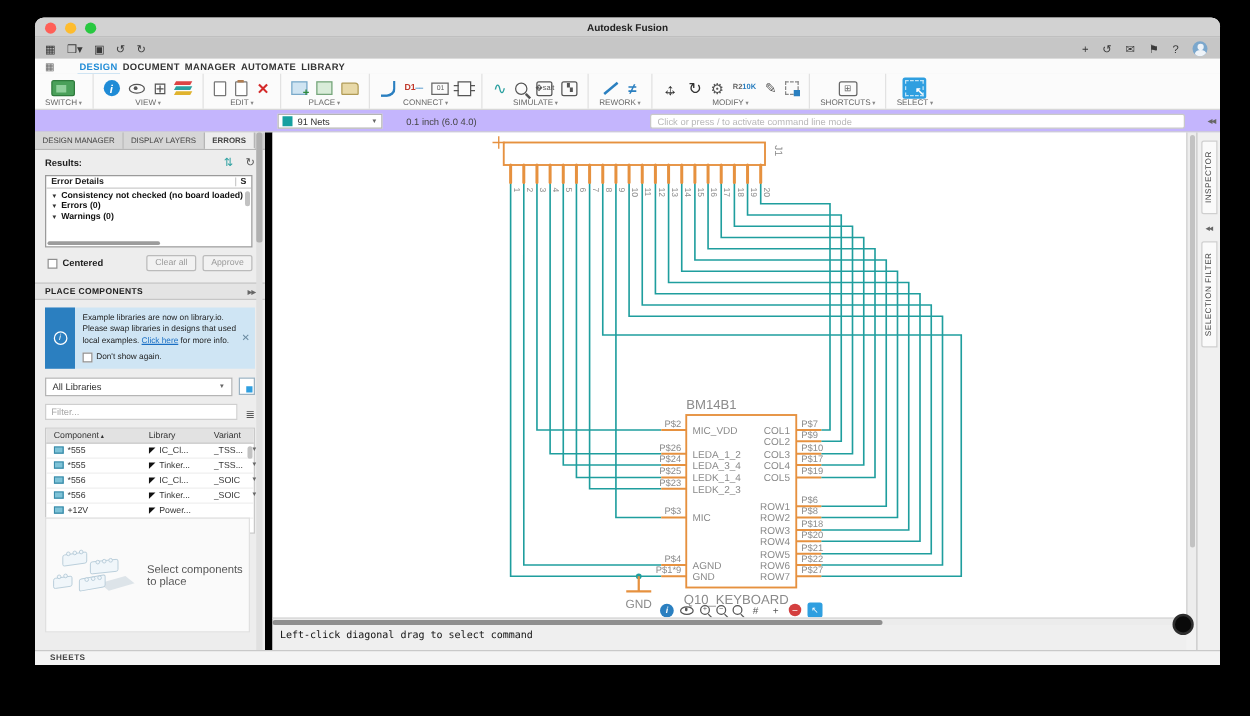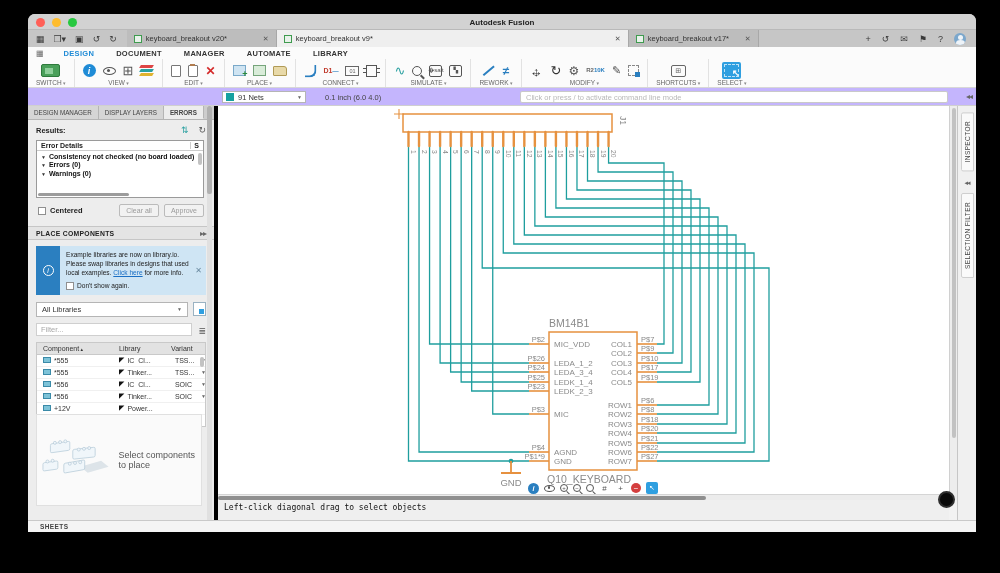--- a/index.html
+++ b/index.html
@@ -102,21 +102,21 @@
   .netswatch { width:8px; height:8px; background:#16a0a0; }
   .netsel .lbl { font-size:7.5px; color:#333; flex:1; }
   .caret { font-size:5px; color:#666; }
   .coords { position:absolute; left:297px; top:5px; font-size:7.5px; color:#444; }
   .cmdline { position:absolute; left:492px; top:3px; width:428px; height:12px; border:1px solid #c9c9c9;
     border-radius:2px; background:#fff; font-size:7.5px; color:#333; padding:0 5px; font-family:"Liberation Sans",sans-serif;}
   .cmdline::placeholder { color:#b8b8b8; }
   .collapse-r { position:absolute; right:4px; top:4px; font-size:8px; color:#666; letter-spacing:-1px;}
   
   .leftpanel { position:absolute; left:0; top:92px; width:190px; height:414px; background:#ededed;
-    border-right:4px solid #000000; }
+    border-right:6px solid #000000; }
   .ptabs { display:flex; height:14px; background:#cdcdcd; border-bottom:1px solid #b5b5b5; }
   .ptab { font-size:6.3px; color:#444; padding:0 6px; display:flex; align-items:center; border-right:1px solid #b5b5b5;
     white-space:nowrap; background:#d6d6d6;}
   .ptab.active { background:#ededed; border-bottom:1px solid #ededed; font-weight:bold; }
   .results-row { display:flex; align-items:center; padding:5px 8px 3px 8px; }
   .results-row .rlabel { font-size:7.5px; font-weight:bold; color:#222; flex:1; }
   .rs-icon { font-size:9px; color:#2aa0a0; margin-left:10px; }
   .rs-icon.gray { color:#555; }
   .errorbox { margin:2px 10px 0 8px; background:#fff; border:1px solid #9a9a9a; height:58px; position:relative; overflow:hidden;}
   .errhead { display:flex; border-bottom:1px solid #ccc; padding:1px 4px; font-size:7px; font-weight:bold; color:#222;}
@@ -218,50 +218,33 @@
   </div>
 
   <div class="tabbar">
     <div class="tb-icons">
       <span>▦</span>
       <span>❒▾</span>
       <span>▣</span>
       <span>↺</span>
       <span>↻</span>
     </div>
-    <div class="dtabs" id="docTabs">
-        <div class="dtab" style="width: 150px;">
-          <span class="dtab-icon"></span>
-          <span class="dtab-label">keyboard_breakout v20*</span>
-          <span class="dtab-close">✕</span>
-        </div>
-        <div class="dtab active" style="width: 352px;">
-          <span class="dtab-icon"></span>
-          <span class="dtab-label">keyboard_breakout v9*</span>
-          <span class="dtab-close">✕</span>
-        </div>
-        <div class="dtab" style="width: 130px;">
-          <span class="dtab-icon"></span>
-          <span class="dtab-label">keyboard_breakout v17*</span>
-          <span class="dtab-close">✕</span>
-        </div>
-      </div>
     <div class="tb-right">
       <span>+</span>
       <span>↺</span>
       <span>✉</span>
       <span>⚑</span>
       <span>?</span>
       <span class="avatar"></span>
     </div>
   </div>
 
   <div class="menurow">
     <span class="menu-grid">▦</span>
-    <div id="menuItems" style="display:flex; gap:18px;">
+    <div id="menuItems" style="display:flex; ">
         <span class="mitem active">DESIGN</span>
         <span class="mitem">DOCUMENT</span>
         <span class="mitem">MANAGER</span>
         <span class="mitem">AUTOMATE</span>
         <span class="mitem">LIBRARY</span>
       </div>
   </div>
 
   <div class="toolbar">
     <div class="tgroup">
@@ -684,21 +667,21 @@
       <span class="fb">+</span>
       <span class="fb fb-minus">−</span>
       <span class="fb fb-cursor">↖</span>
     </div>
   </div>
 
   <div class="hscroll">
       <div class="thumb"></div>
     </div>
   <div class="statusbar">
-    <span>Left-click diagonal drag to select objects</span>
+    <span>Left-click diagonal drag to select command</span>
   </div>
   <div class="vscroll-canvas">
       <div class="thumb"></div>
     </div>
 
   <div class="rightstrip">
     <span class="vtab">INSPECTOR</span>
     <span class="vdbl">◂◂</span>
     <span class="vtab">SELECTION FILTER</span>
   </div>

